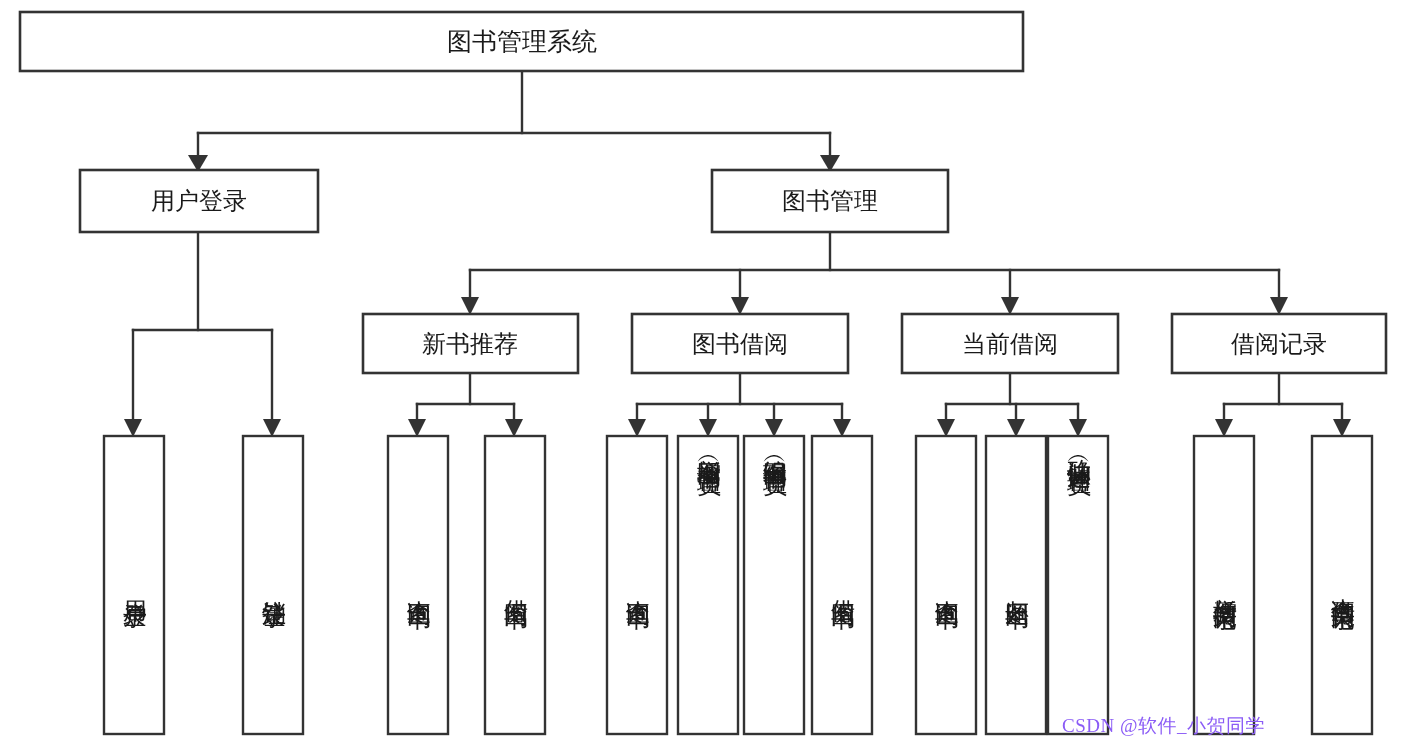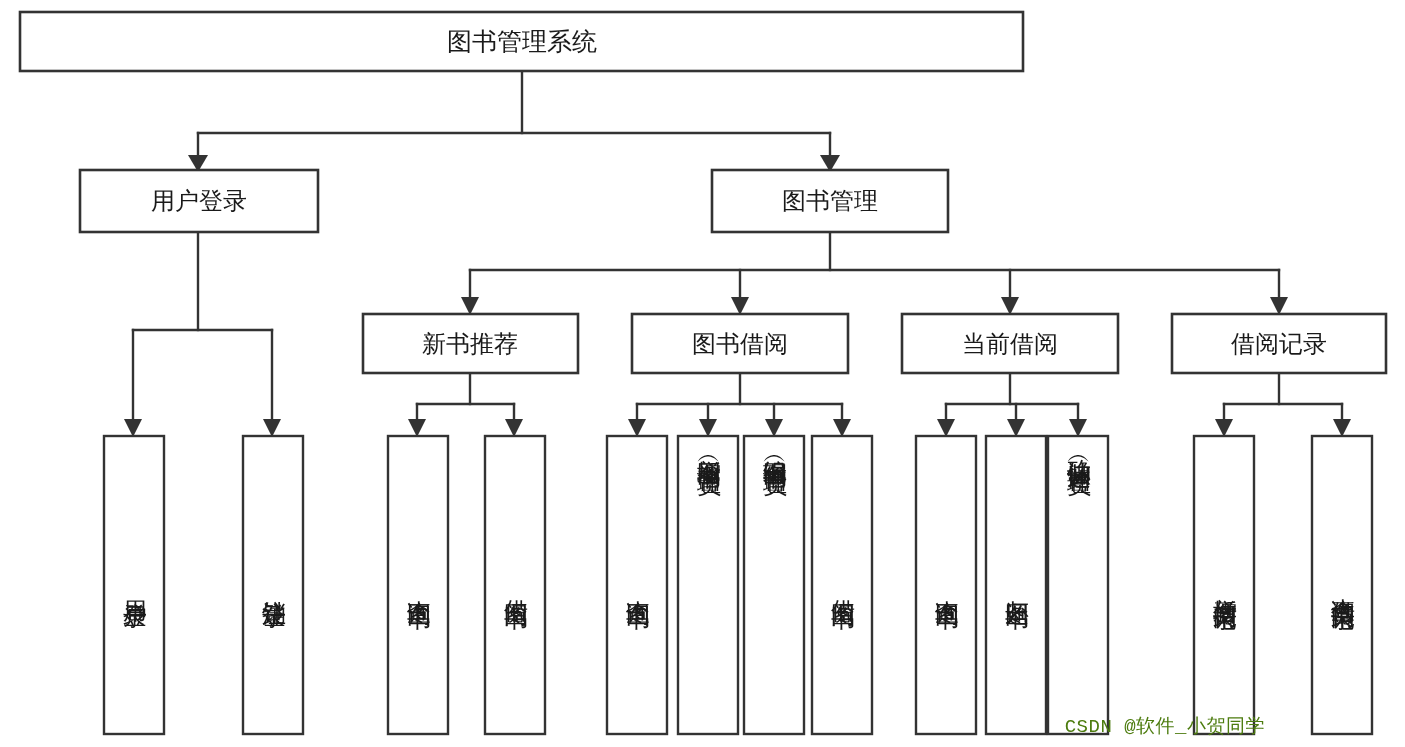--- a/index.html
+++ b/index.html
@@ -75,23 +75,23 @@
     line-height: 1.08;
     letter-spacing: 2px;
     color: #1a1a1a;
     white-space: nowrap;
     text-align: center;
   }
   .watermark {
     position: absolute;
     right: 14px;
     bottom: 8px;
-    font-family: Liberation Mono, monospace;
+    font-family: Liberation Serif, serif;
     font-size: 19px;
-    color: #4d7c0f;
+    color: #8b5cf6;
     letter-spacing: 0.5px;
     white-space: nowrap;
     user-select: none;
   }
 </style>
 </head>
 <body>
 
 <div id="diagram-root">
 

